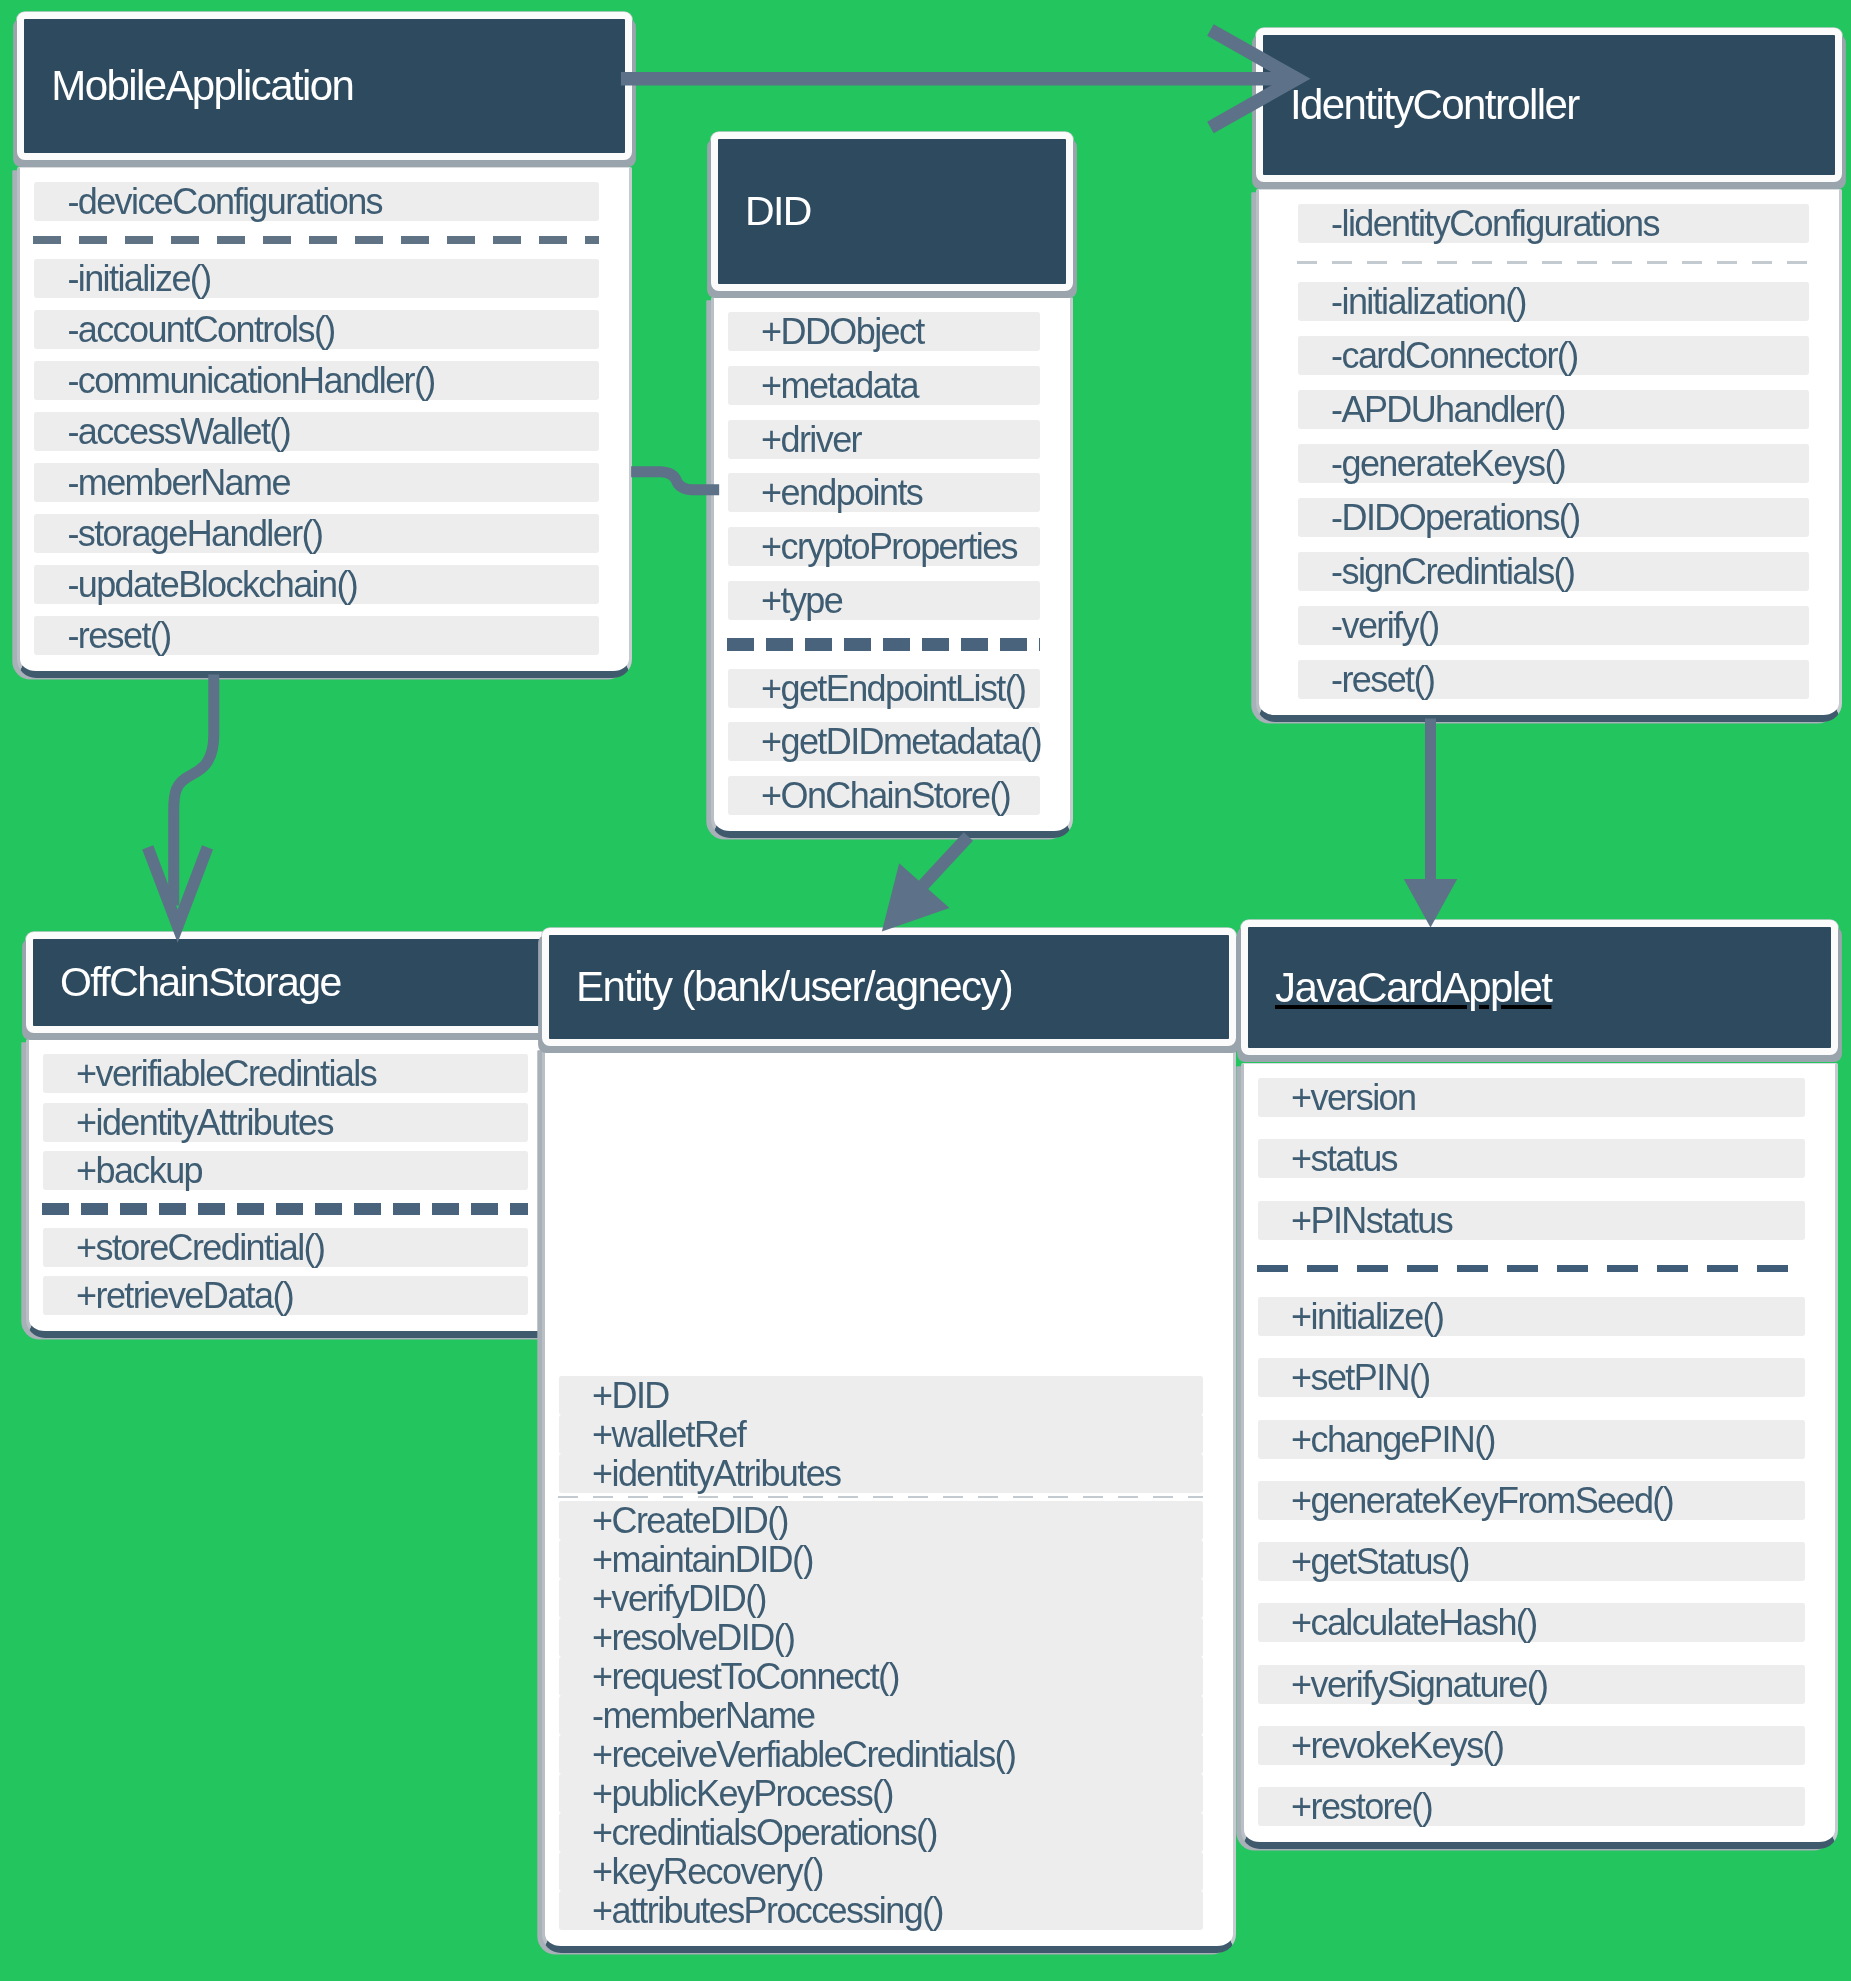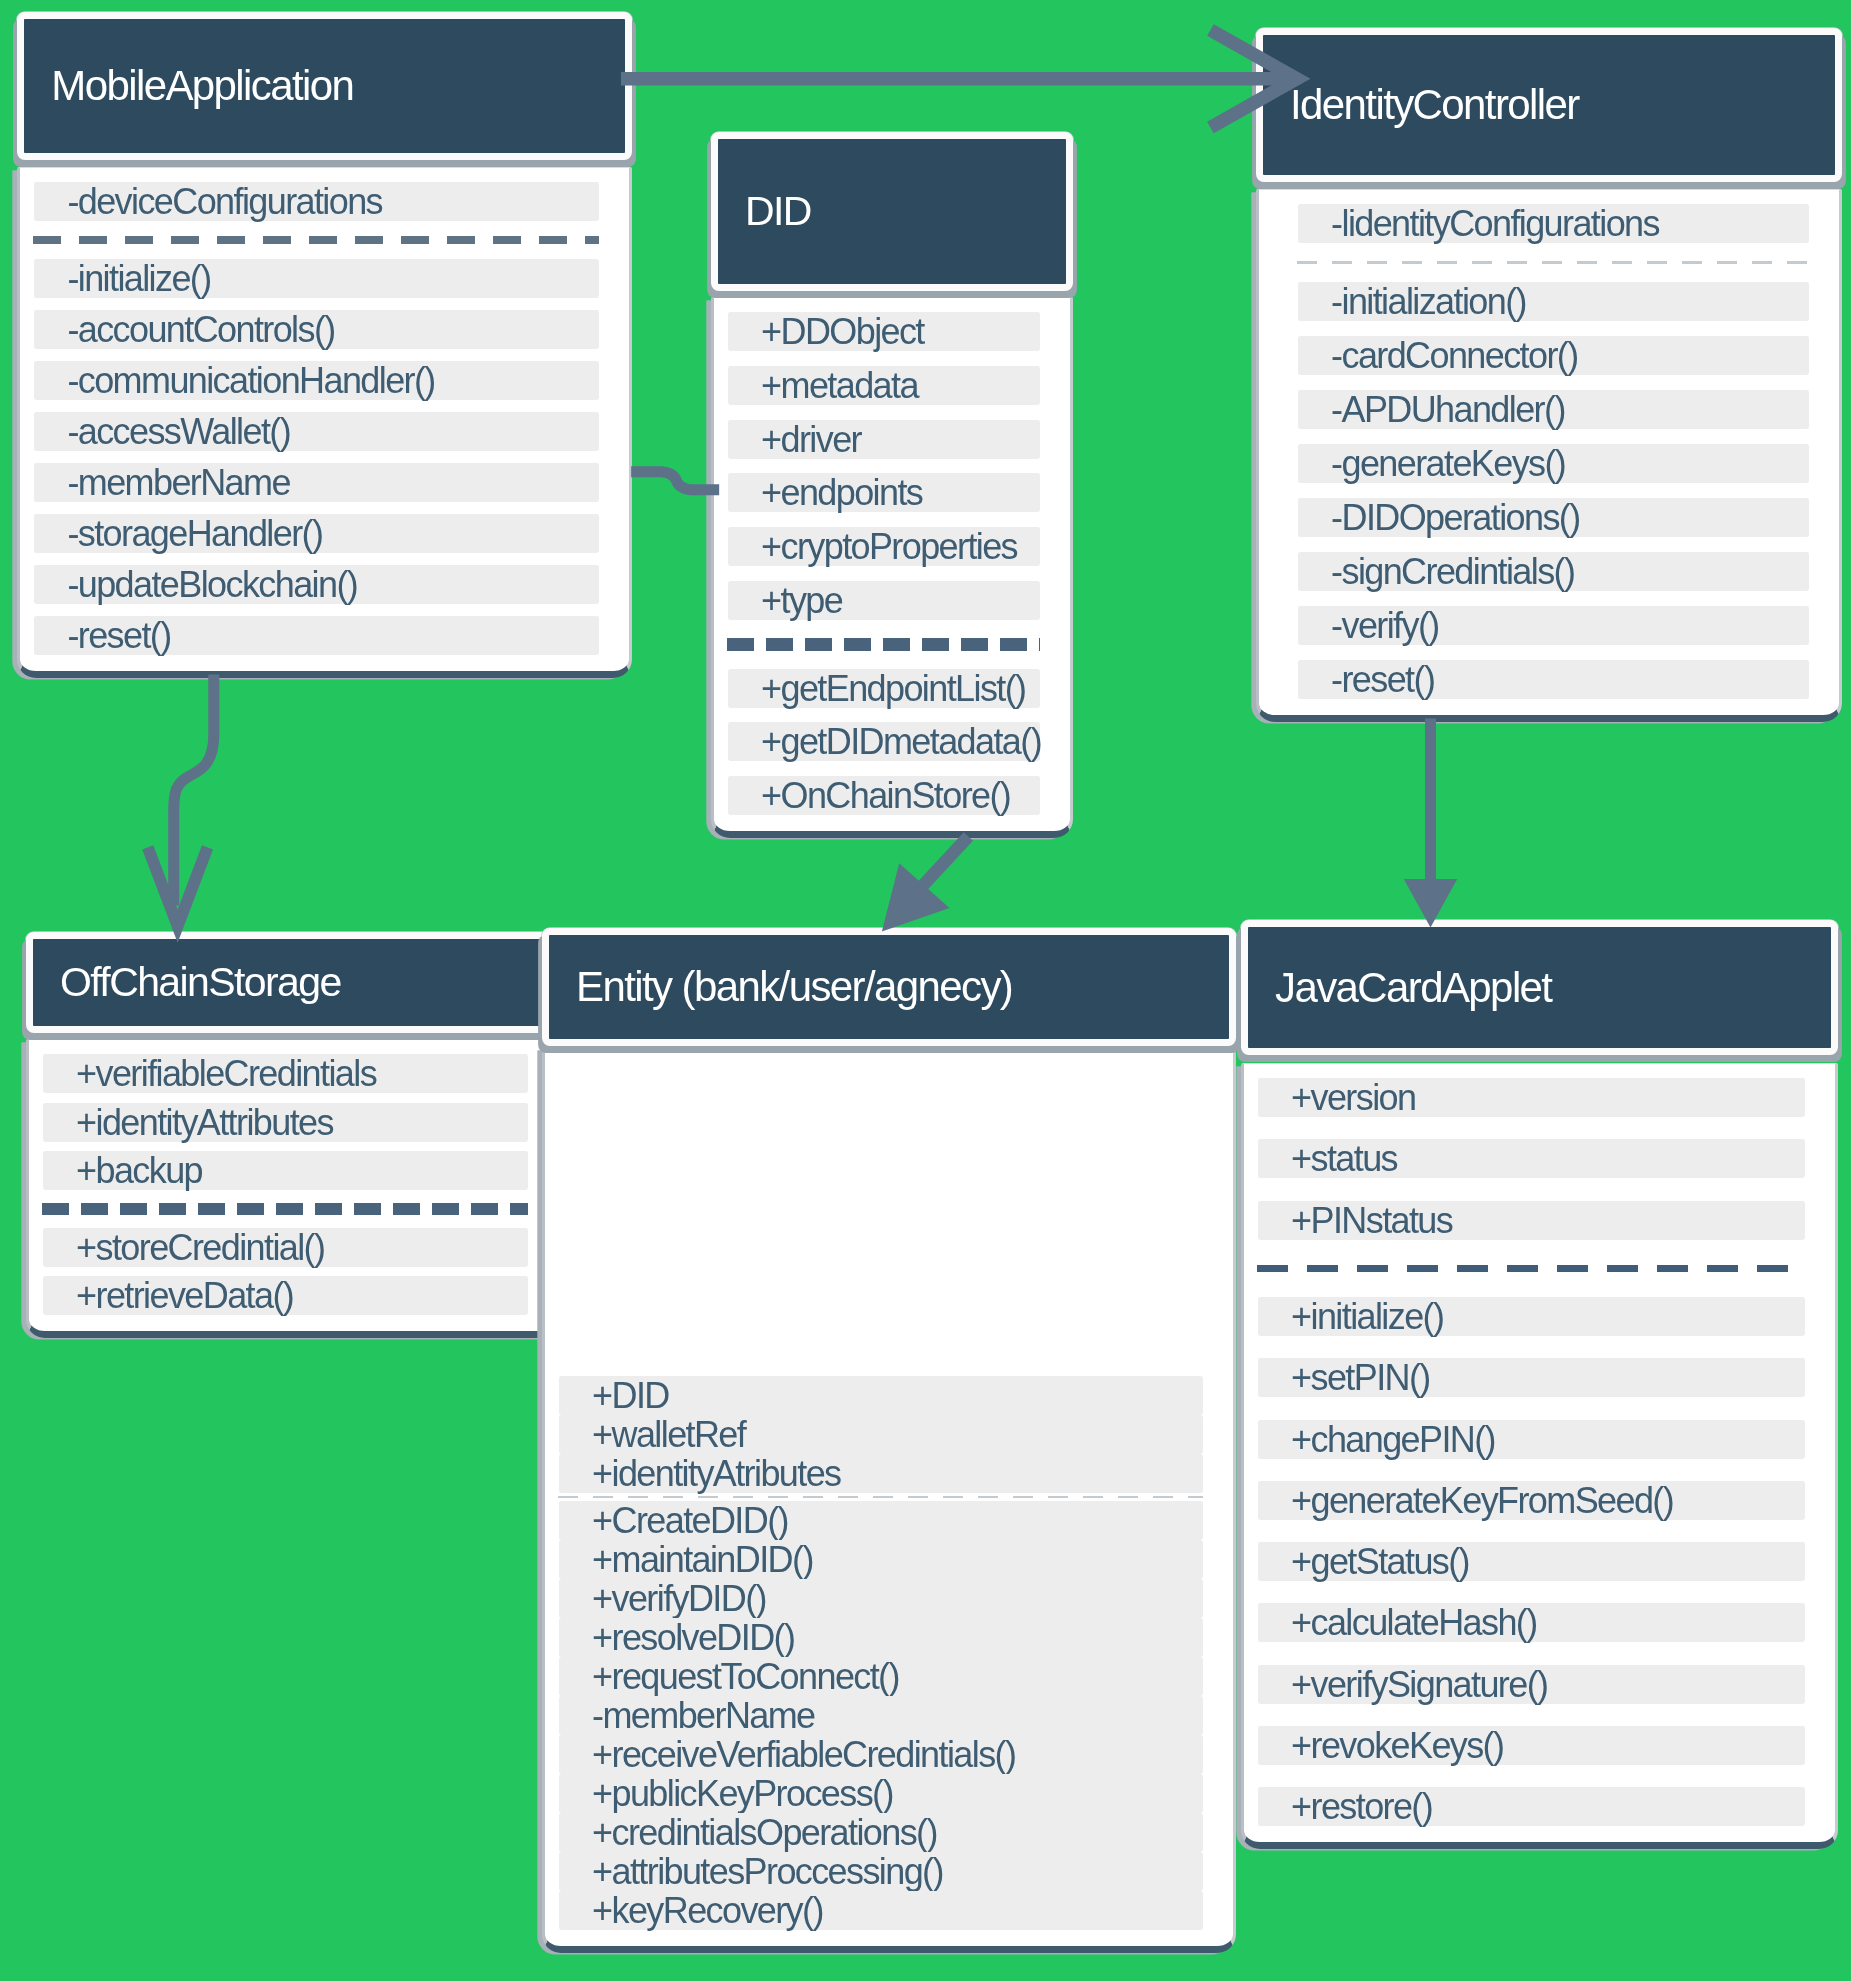--- a/index.html
+++ b/index.html
@@ -55,21 +55,21 @@
   #mobile-application .bd {left:17.3px;top:167px;width:615px;height:511px;}
   #did .hdr{left:711px;top:132px;width:362px;height:159px;}
   #did .bd {left:711px;top:297px;width:362px;height:541px;}
   #identity-controller .hdr{left:1256px;top:27.5px;width:586px;height:154px;}
   #identity-controller .bd {left:1256px;top:189px;width:586px;height:533px;padding-left:36px;}
   #offchain-storage .hdr{left:26px;top:932px;width:535px;height:101px;text-align:center;}
   #offchain-storage .bd {left:26px;top:1039px;width:535px;height:299px;}
   #offchain-storage .title, #did .title{font-size:41px;}
   #entity .hdr{left:542px;top:928px;width:694px;height:118px;}
   #entity .bd {left:542px;top:1047px;width:694px;height:906px;justify-content:flex-end;}
-  #javacard-applet .hdr{left:1241px;top:920px;width:597px;height:135px;}
+  #javacard-applet .hdr{left:1241px;top:920px;width:597px;height:135px;text-decoration:underline;}
   #javacard-applet .bd {left:1241px;top:1063px;width:597px;height:786px;}
 
   #connector-layer{position:absolute;left:0;top:0;width:1851px;height:1981px;z-index:3;pointer-events:none;}
 </style>
 </head>
 <body>
 
 <div id="canvas" style="--header-bg: #2d4a5f; --header-text: #ffffff; --row-bg: #ededed; --row-text: #3e5c72;">
 
   <div class="uml-class" id="mobile-application">
@@ -151,22 +151,22 @@
         <div class="sep sep-faint"></div>
         <div class="row">+CreateDID()</div>
         <div class="row">+maintainDID()</div>
         <div class="row">+verifyDID()</div>
         <div class="row">+resolveDID()</div>
         <div class="row">+requestToConnect()</div>
         <div class="row">-memberName</div>
         <div class="row">+receiveVerfiableCredintials()</div>
         <div class="row">+publicKeyProcess()</div>
         <div class="row">+credintialsOperations()</div>
+        <div class="row">+keyRecovery()</div>
         <div class="row">+attributesProccessing()</div>
-        <div class="row">+keyRecovery()</div>
       </div>
   </div>
 
   <div class="uml-class" id="javacard-applet">
     <div class="hdr">
       <span class="title">JavaCardApplet</span>
     </div>
     <div class="bd">
         <div class="row">+version</div>
         <div class="row">+status</div>

